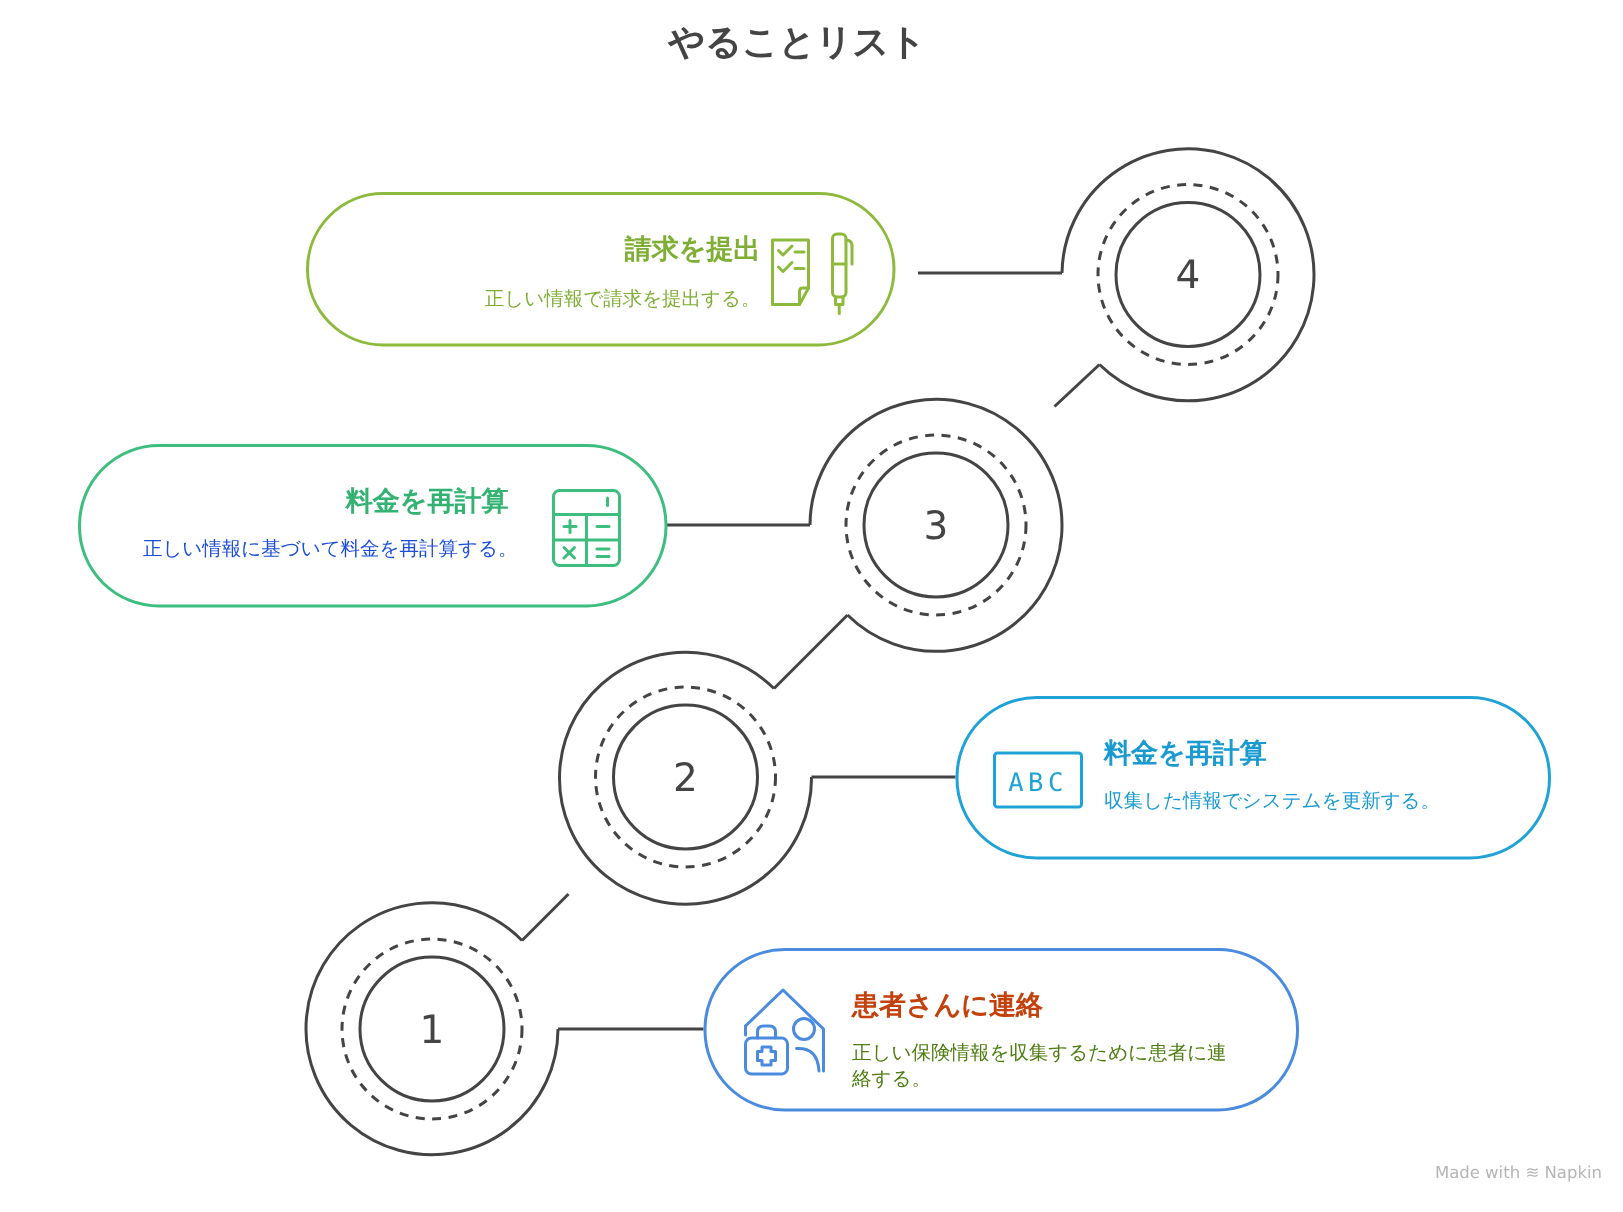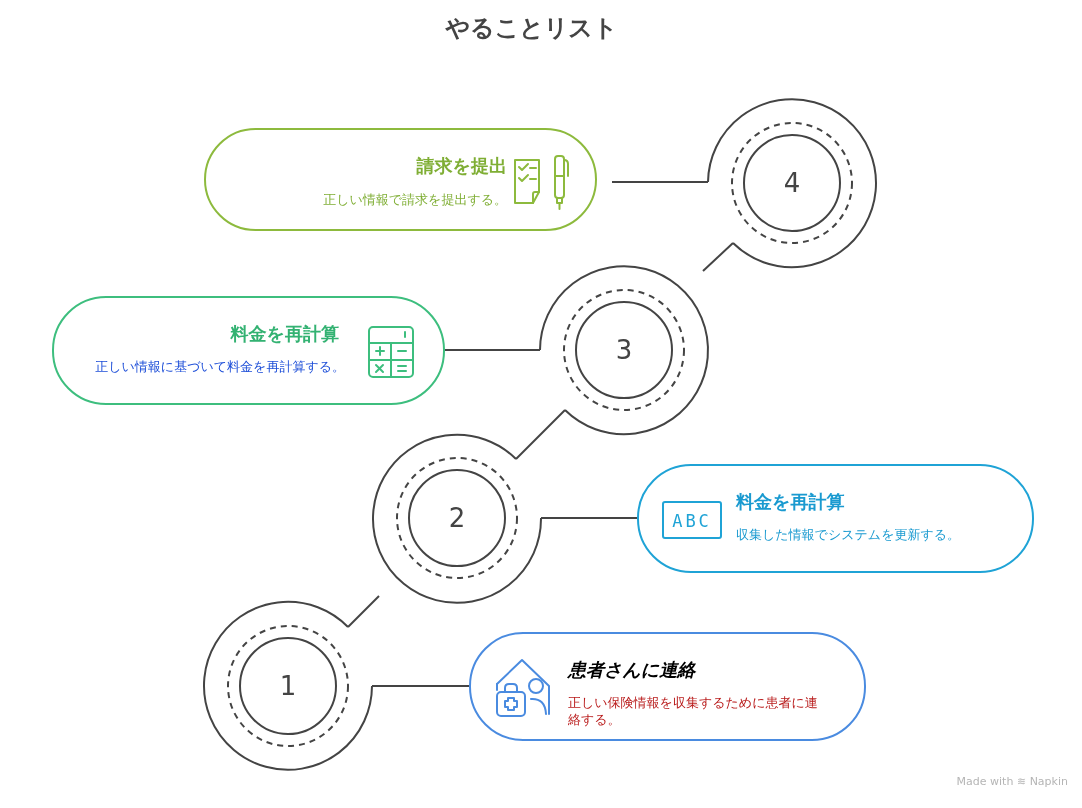--- a/index.html
+++ b/index.html
@@ -111,21 +111,21 @@
 <div class="box" style="left:469px; top:632px; width:397px; height:109px; border-color:#4A8BE0;">
   <svg class="icon" style="left:22px; top:22px;" width="62" height="64" viewBox="0 0 62 64" fill="none" stroke="#4A8BE0" stroke-width="2" stroke-linecap="round" stroke-linejoin="round">
     <path d="M4 28 L29 4 L56 30 V58"></path>
     <path d="M4 28 V34"></path>
     <rect x="4" y="36" width="28" height="24" rx="4"></rect>
     <path d="M12 36 V32 Q12 28 16 28 H20 Q24 28 24 32 V36"></path>
     <path d="M15 42 H21 V45 H24 V51 H21 V54 H15 V51 H12 V45 H15 Z"></path>
     <circle cx="43" cy="30" r="7"></circle>
     <path d="M38 43 Q52 42 53 58"></path>
   </svg>
-  <div class="head" style="left:97px; top:24px; color:#000000;font-style:italic;">患者さんに連絡</div>
-  <div class="desc" style="left:97px; top:60px; width:260px; color:#b91c1c;">正しい保険情報を収集するために患者に連絡する。</div>
+  <div class="head" style="left:97px; top:24px; color:#c2410c;">患者さんに連絡</div>
+  <div class="desc" style="left:97px; top:60px; width:260px; color:#4d7c0f;">正しい保険情報を収集するために患者に連絡する。</div>
 </div>
 
 <div class="footer">
   <span>Made with</span>
   <span>≋</span>
   <span>Napkin</span>
 </div>
 
 </body></html>

